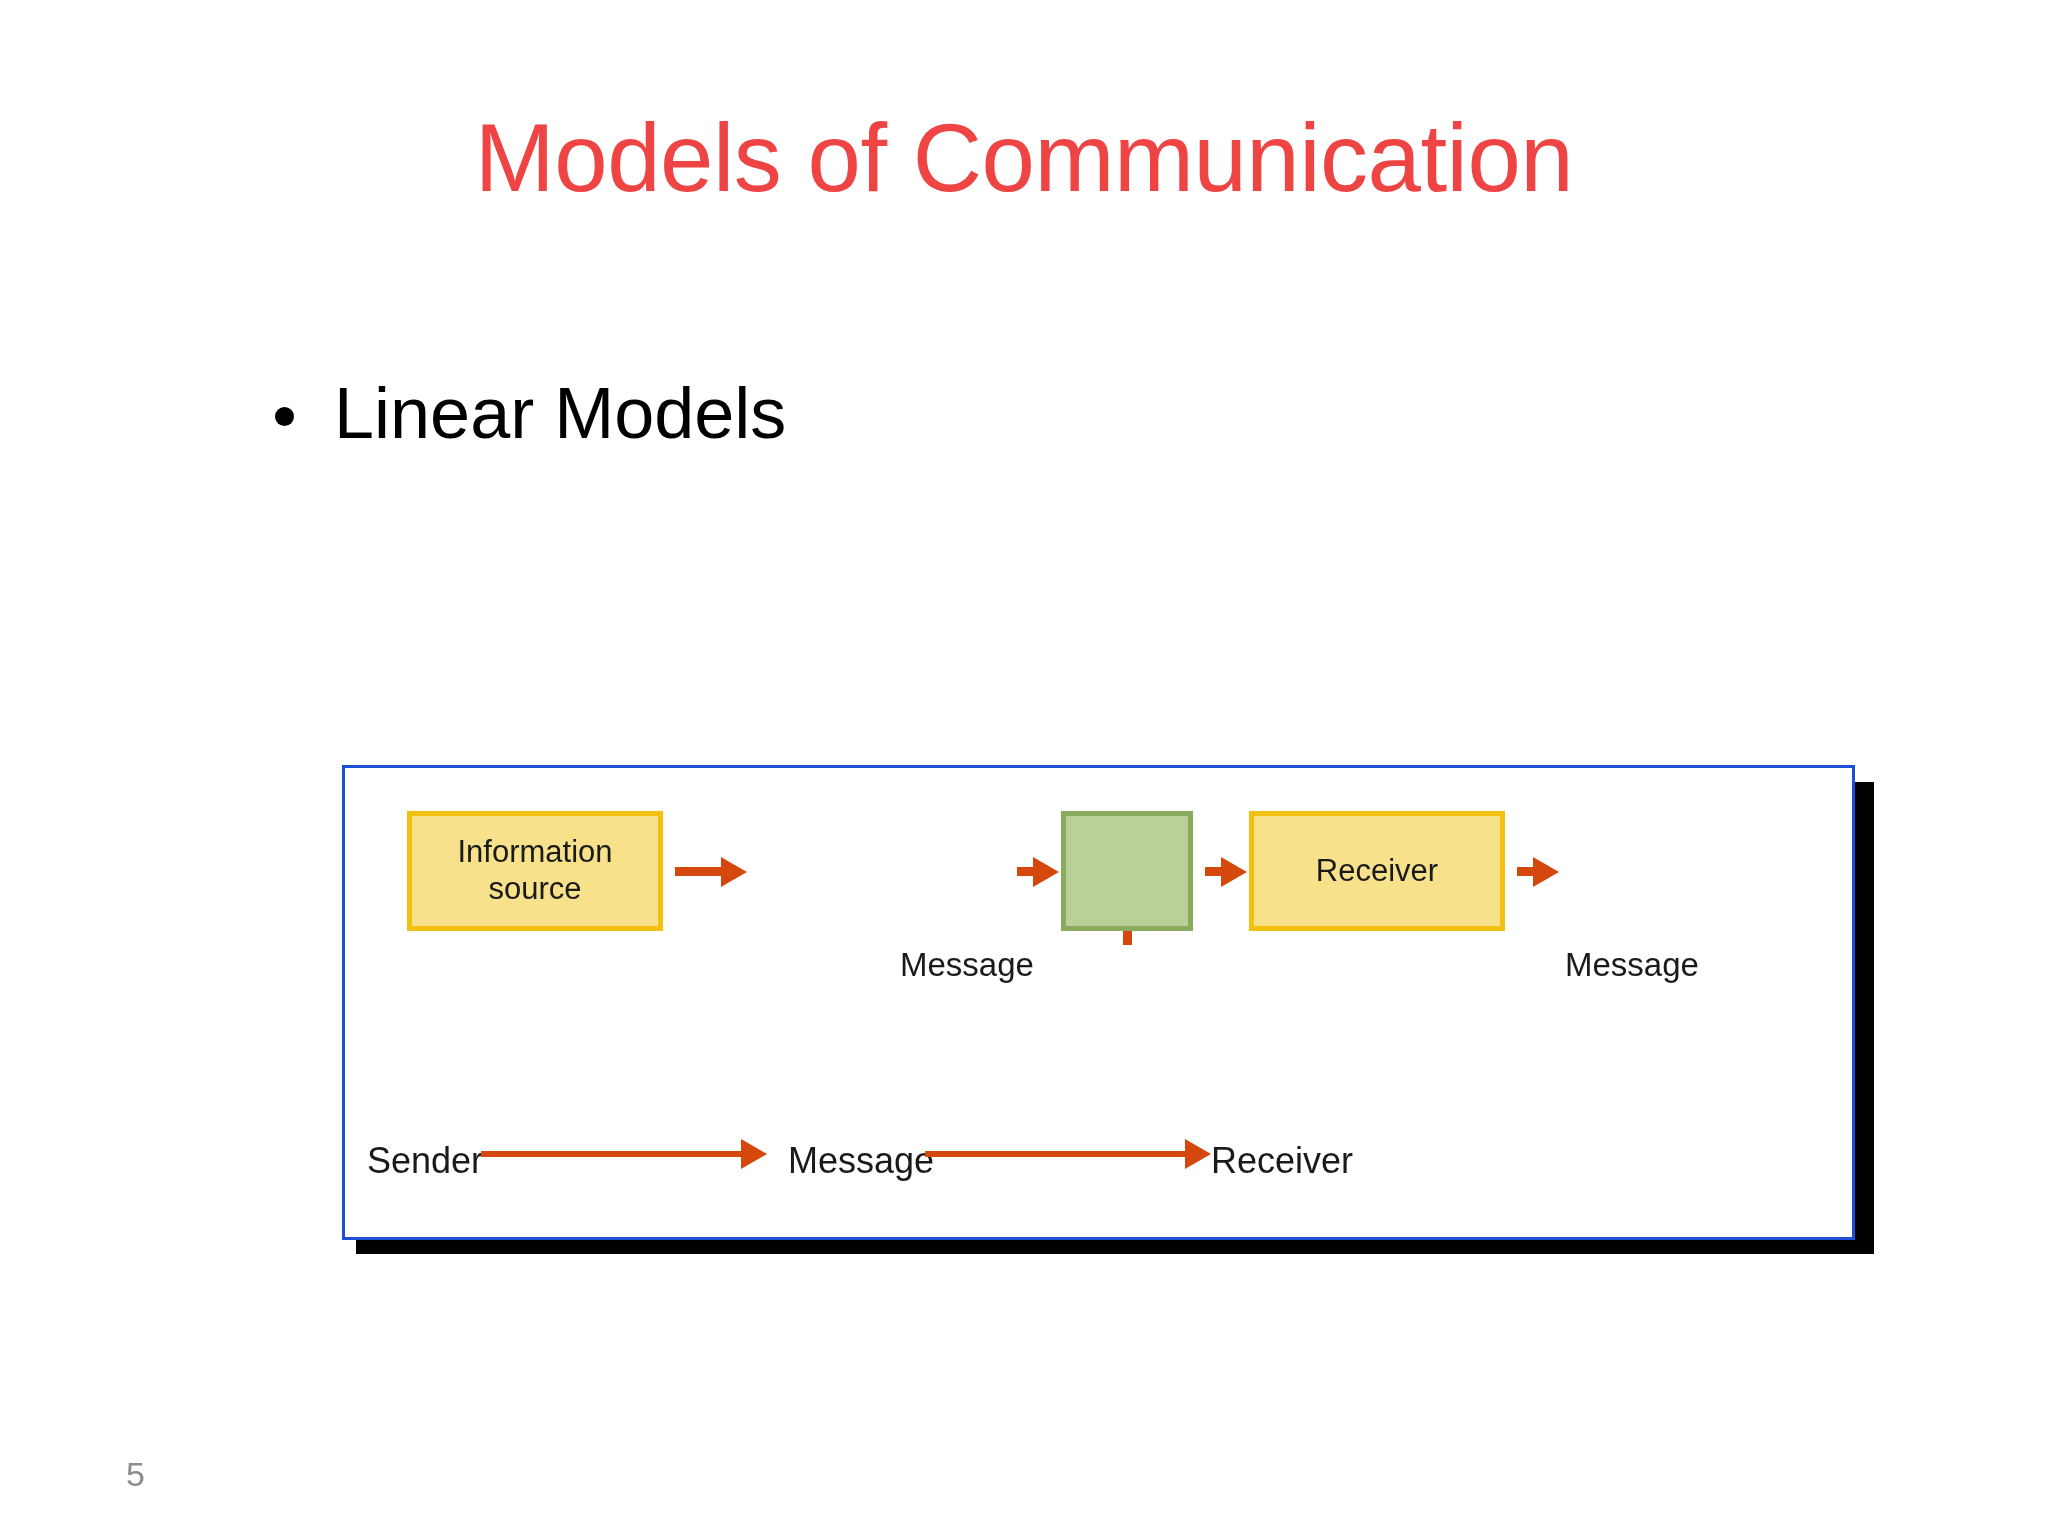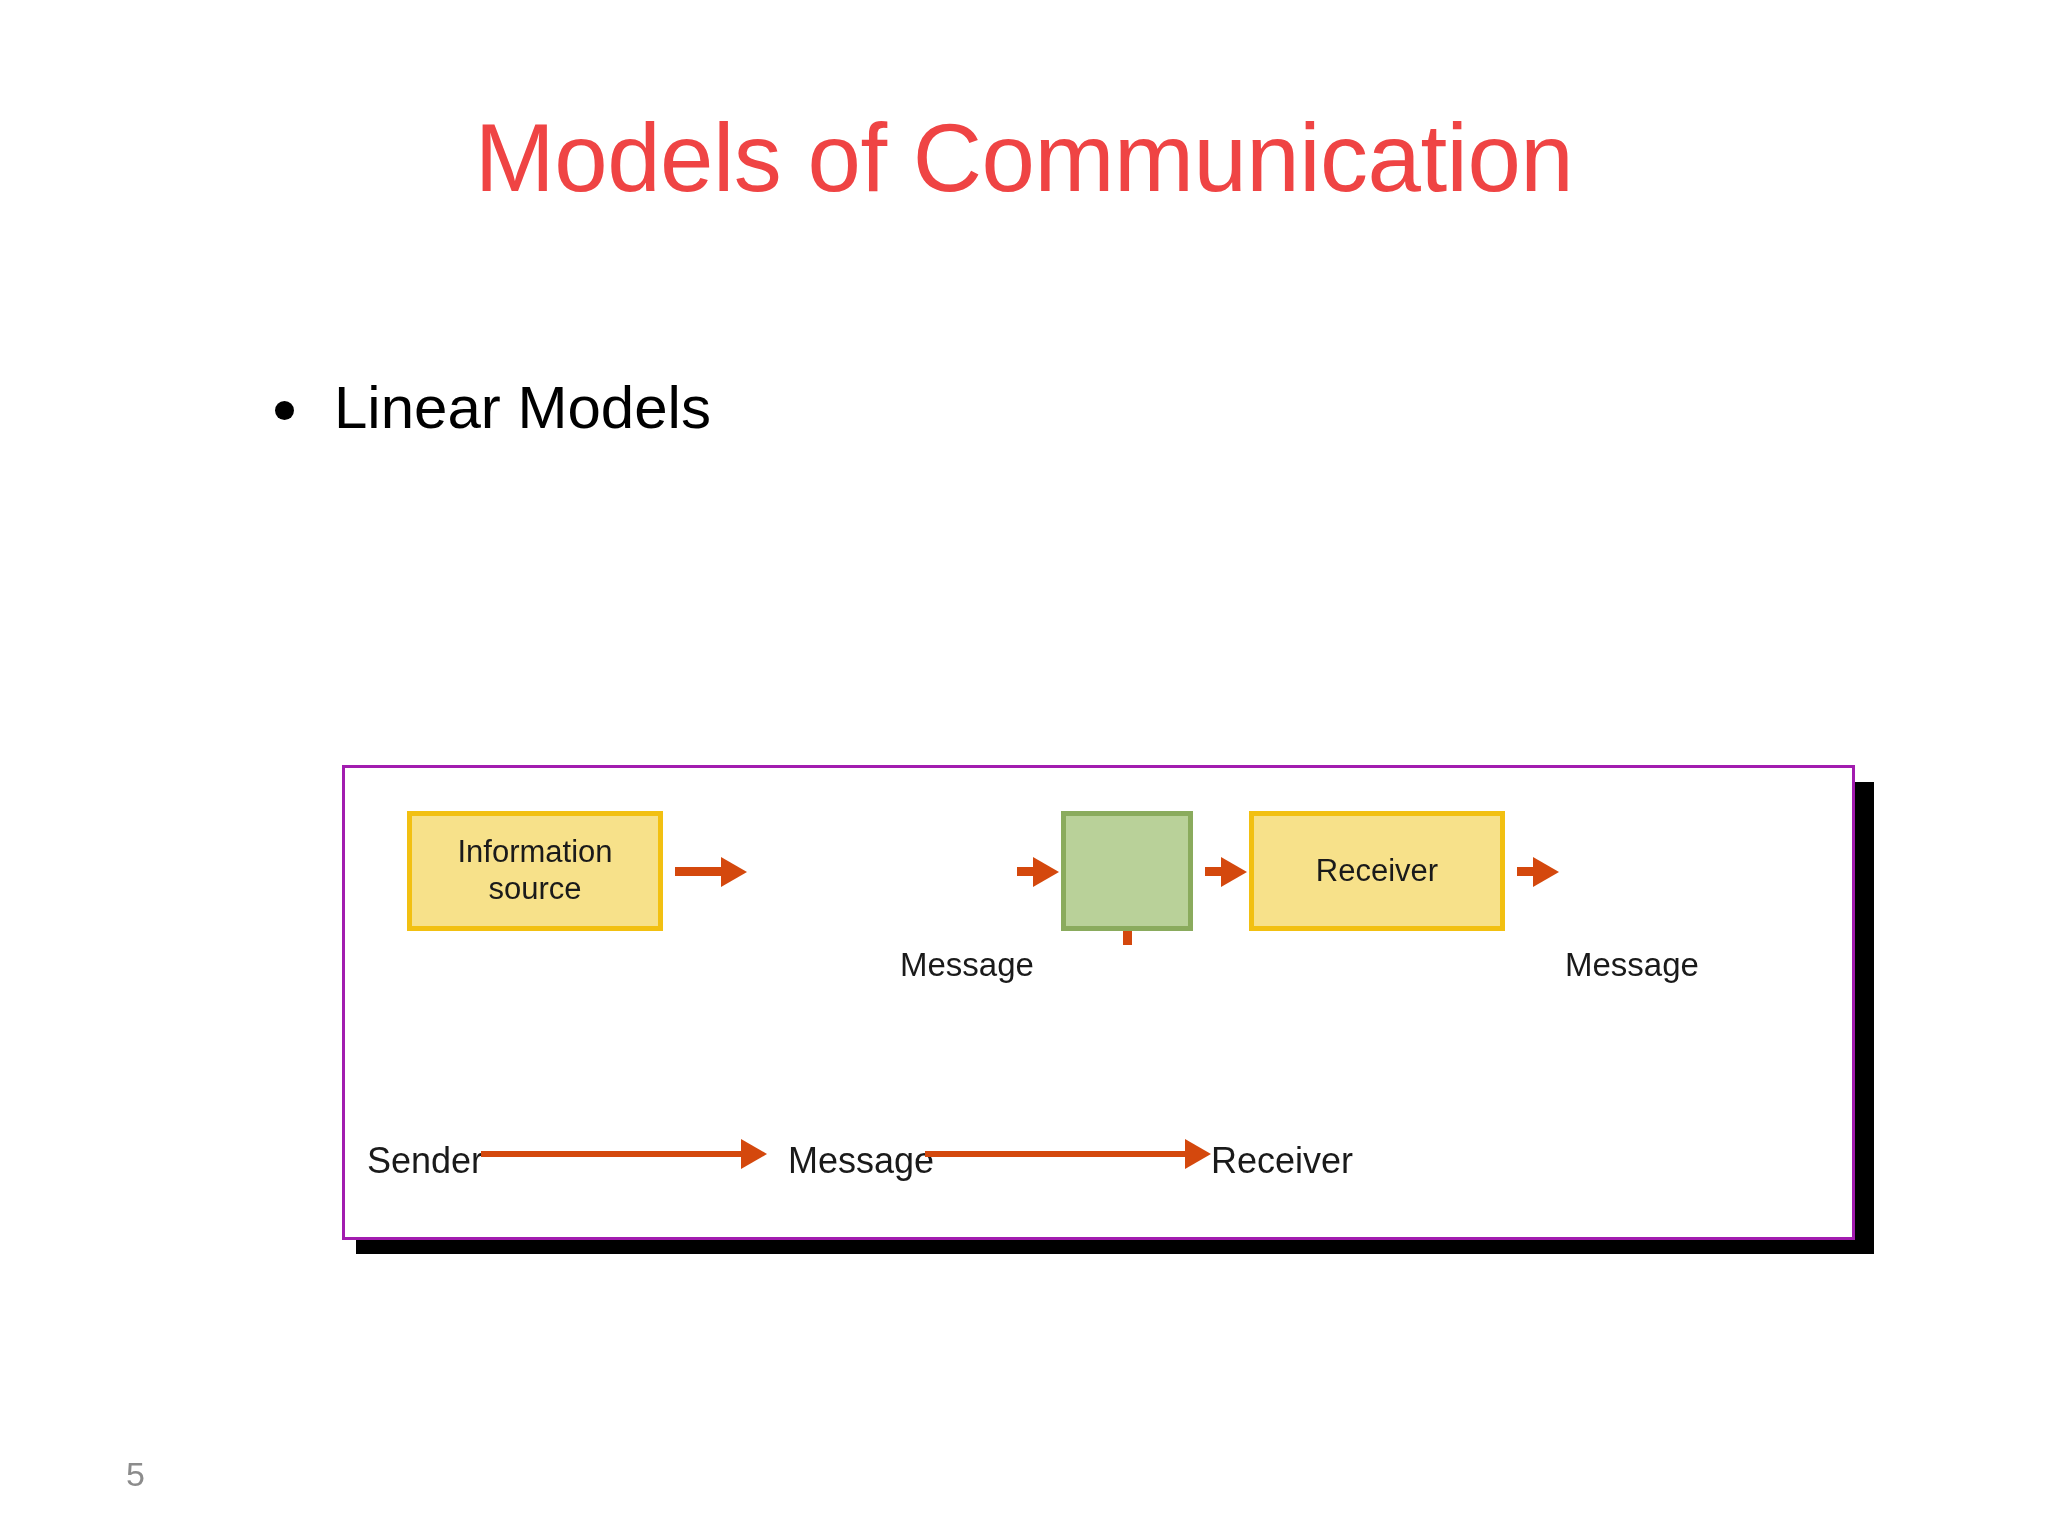--- a/index.html
+++ b/index.html
@@ -44,21 +44,21 @@
   .bullet-dot {
     width: 19px;
     height: 19px;
     border-radius: 50%;
     background: #000000;
     flex: none;
     margin-top: 6px;
   }
   .bullet-text {
     font-family: "Liberation Sans", sans-serif;
-    font-size: 60px;
+    font-size: 72px;
     font-weight: 400;
     color: #000000;
     line-height: 1.05;
     white-space: nowrap;
   }
 
   
   .diagram-shadow {
     position: absolute;
     left: 356px;
@@ -67,21 +67,21 @@
     height: 472px;
     background: #000000;
   }
   .diagram-frame {
     position: absolute;
     left: 342px;
     top: 765px;
     width: 1513px;
     height: 475px;
     background: #ffffff;
-    border: 3px solid #a21caf;
+    border: 3px solid #1d4ed8;
     box-sizing: border-box;
   }
   .diagram-inner {
     position: absolute;
     left: 0;
     top: 0;
     width: 100%;
     height: 100%;
   }
 

